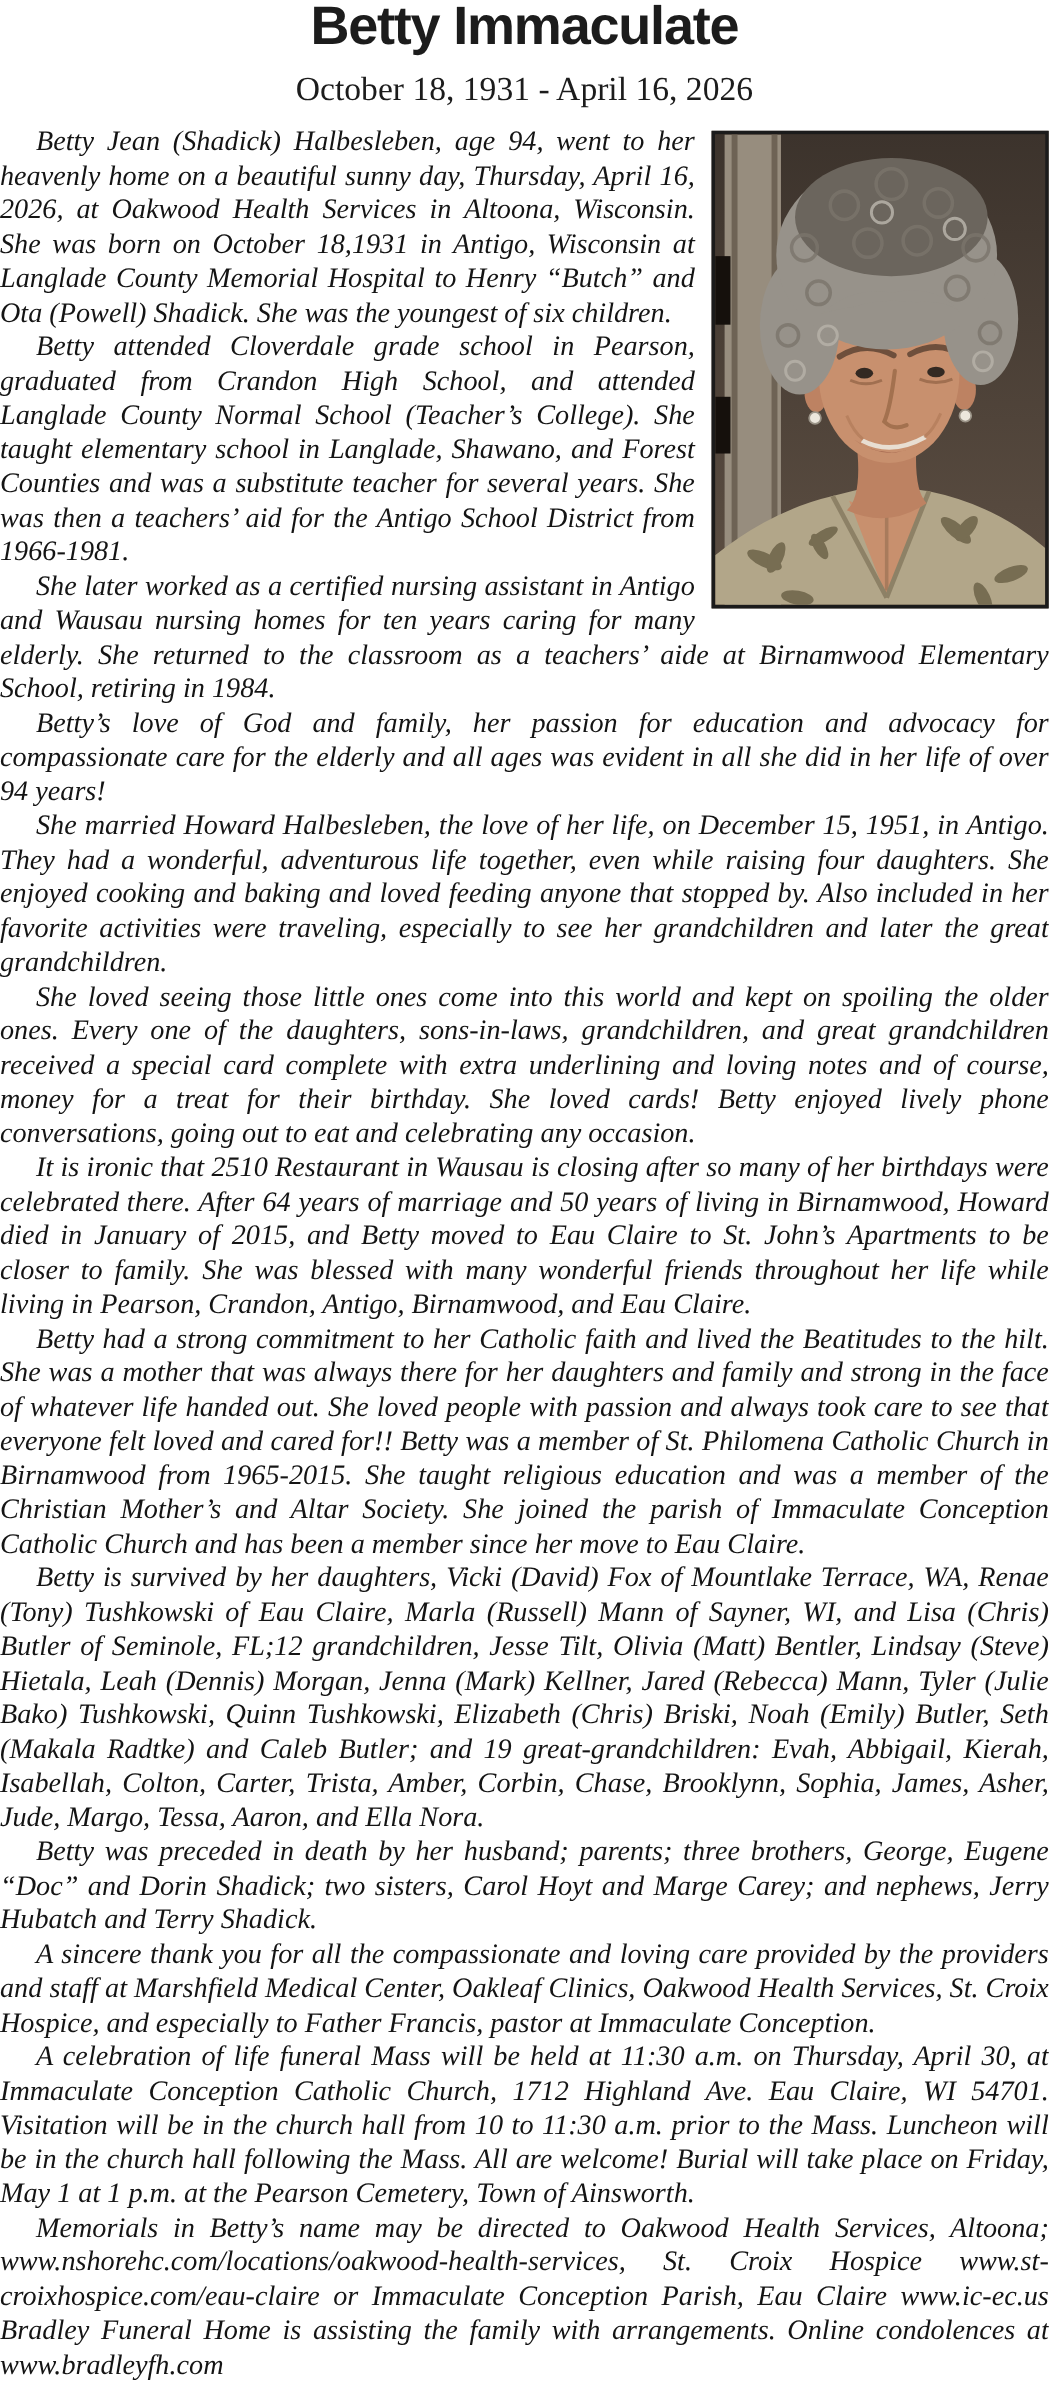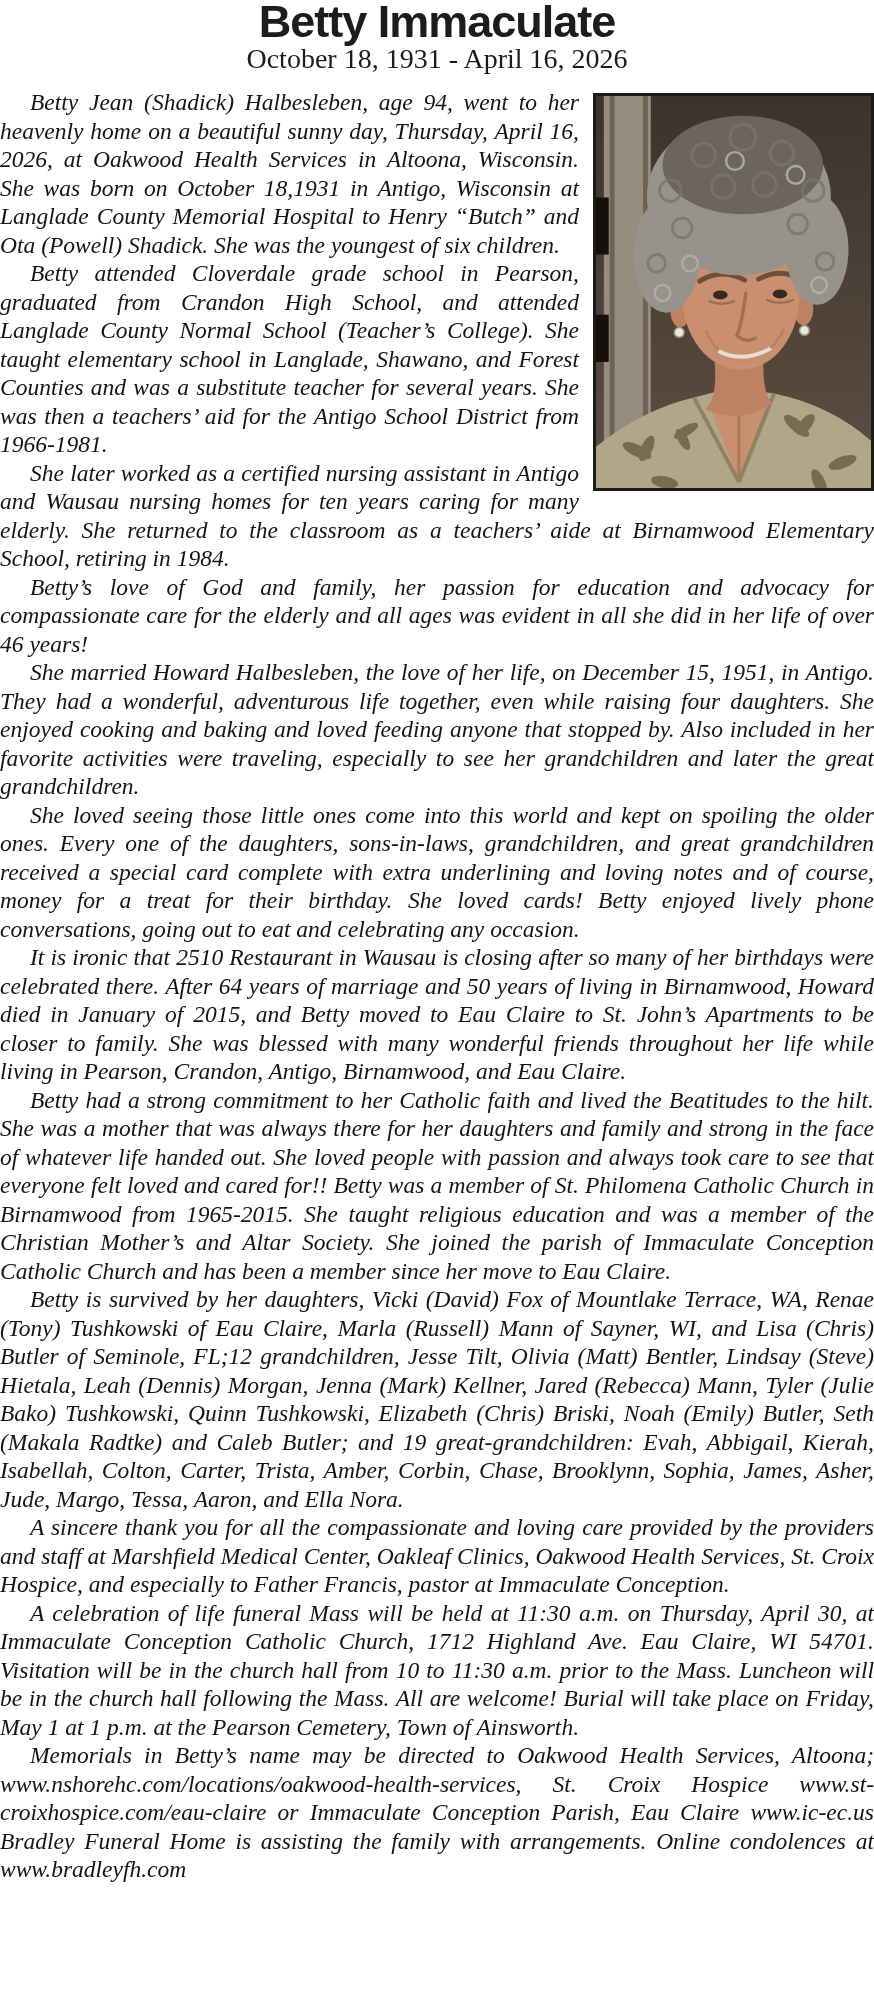--- a/index.html
+++ b/index.html
@@ -26,21 +26,21 @@
     font-size: 45px;
     line-height: 44px;
     letter-spacing: -1px;
     color: #1c1c1c;
   }
   .obit-dates {
     font-family: "Liberation Serif", serif;
     font-size: 28px;
     line-height: 30px;
     color: #1c1c1c;
-    margin-top: 0px;
+    margin-top: 16px;
   }
   article.obit-body {
     margin-top: 14px;
     font-size: 23.5px;
     line-height: 28.5px;
     text-align: justify;
     hyphens: auto;
     -webkit-hyphens: auto;
     overflow-wrap: break-word;
   }
@@ -169,23 +169,24 @@
             <circle cx="142" cy="66" r="9"></circle>
             <circle cx="204" cy="80" r="9"></circle>
           </g>
         </g>
       </svg>
     </figure>
 
     <p>Betty Jean (Shadick) Halbesleben, age 94, went to her heavenly home on a beautiful sunny day, Thursday, April 16, 2026, at Oakwood Health Services in Altoona, Wisconsin. She was born on October 18,1931 in Antigo, Wisconsin at Langlade County Memorial Hospital to Henry “Butch” and Ota (Powell) Shadick. She was the youngest of six children.</p>
     <p>Betty attended Cloverdale grade school in Pearson, graduated from Crandon High School, and attended Langlade County Normal School (Teacher’s College). She taught elementary school in Langlade, Shawano, and Forest Counties and was a substitute teacher for several years. She was then a teachers’ aid for the Antigo School District from 1966-1981.</p>
     <p>She later worked as a certified nursing assistant in Antigo and Wausau nursing homes for ten years caring for many elderly. She returned to the classroom as a teachers’ aide at Birnamwood Elementary School, retiring in 1984.</p>
-    <p>Betty’s love of God and family, her passion for education and advocacy for compassionate care for the elderly and all ages was evident in all she did in her life of over 46 years!</p>
+    <p>Betty’s love of God and family, her passion for education and advocacy for compassionate care for the elderly and all ages was evident in all she did in her life of over 94 years!</p>
     <p>She married Howard Halbesleben, the love of her life, on December 15, 1951, in Antigo. They had a wonderful, adventurous life together, even while raising four daughters. She enjoyed cooking and baking and loved feeding anyone that stopped by. Also included in her favorite activities were traveling, especially to see her grandchildren and later the great grandchildren.</p>
     <p>She loved seeing those little ones come into this world and kept on spoiling the older ones. Every one of the daughters, sons-in-laws, grandchildren, and great grandchildren received a special card complete with extra underlining and loving notes and of course, money for a treat for their birthday. She loved cards! Betty enjoyed lively phone conversations, going out to eat and celebrating any occasion.</p>
     <p>It is ironic that 2510 Restaurant in Wausau is closing after so many of her birthdays were celebrated there. After 64 years of marriage and 50 years of living in Birnamwood, Howard died in January of 2015, and Betty moved to Eau Claire to St. John’s Apartments to be closer to family. She was blessed with many wonderful friends throughout her life while living in Pearson, Crandon, Antigo, Birnamwood, and Eau Claire.</p>
     <p>Betty had a strong commitment to her Catholic faith and lived the Beatitudes to the hilt. She was a mother that was always there for her daughters and family and strong in the face of whatever life handed out. She loved people with passion and always took care to see that everyone felt loved and cared for!! Betty was a member of St. Philomena Catholic Church in Birnamwood from 1965-2015. She taught religious education and was a member of the Christian Mother’s and Altar Society. She joined the parish of Immaculate Conception Catholic Church and has been a member since her move to Eau Claire.</p>
     <p>Betty is survived by her daughters, Vicki (David) Fox of Mountlake Terrace, WA, Renae (Tony) Tushkowski of Eau Claire, Marla (Russell) Mann of Sayner, WI, and Lisa (Chris) Butler of Seminole, FL;12 grandchildren, Jesse Tilt, Olivia (Matt) Bentler, Lindsay (Steve) Hietala, Leah (Dennis) Morgan, Jenna (Mark) Kellner, Jared (Rebecca) Mann, Tyler (Julie Bako) Tushkowski, Quinn Tushkowski, Elizabeth (Chris) Briski, Noah (Emily) Butler, Seth (Makala Radtke) and Caleb Butler; and 19 great-grandchildren: Evah, Abbigail, Kierah, Isabellah, Colton, Carter, Trista, Amber, Corbin, Chase, Brooklynn, Sophia, James, Asher, Jude, Margo, Tessa, Aaron, and Ella Nora.</p>
+    <p>Betty was preceded in death by her husband; parents; three brothers, George, Eugene “Doc” and Dorin Shadick; two sisters, Carol Hoyt and Marge Carey; and nephews, Jerry Hubatch and Terry Shadick.</p>
     <p>A sincere thank you for all the compassionate and loving care provided by the providers and staff at Marshfield Medical Center, Oakleaf Clinics, Oakwood Health Services, St. Croix Hospice, and especially to Father Francis, pastor at Immaculate Conception.</p>
     <p>A celebration of life funeral Mass will be held at 11:30 a.m. on Thursday, April 30, at Immaculate Conception Catholic Church, 1712 Highland Ave. Eau Claire, WI 54701. Visitation will be in the church hall from 10 to 11:30 a.m. prior to the Mass. Luncheon will be in the church hall following the Mass. All are welcome! Burial will take place on Friday, May 1 at 1 p.m. at the Pearson Cemetery, Town of Ainsworth.</p>
     <p>Memorials in Betty’s name may be directed to Oakwood Health Services, Altoona; www.nshorehc.com/locations/oakwood-health-services, St. Croix Hospice www.st-croixhospice.com/eau-claire or Immaculate Conception Parish, Eau Claire www.ic-ec.us Bradley Funeral Home is assisting the family with arrangements. Online condolences at www.bradleyfh.com</p>
   </article>
 </div>
 
 </body></html>

